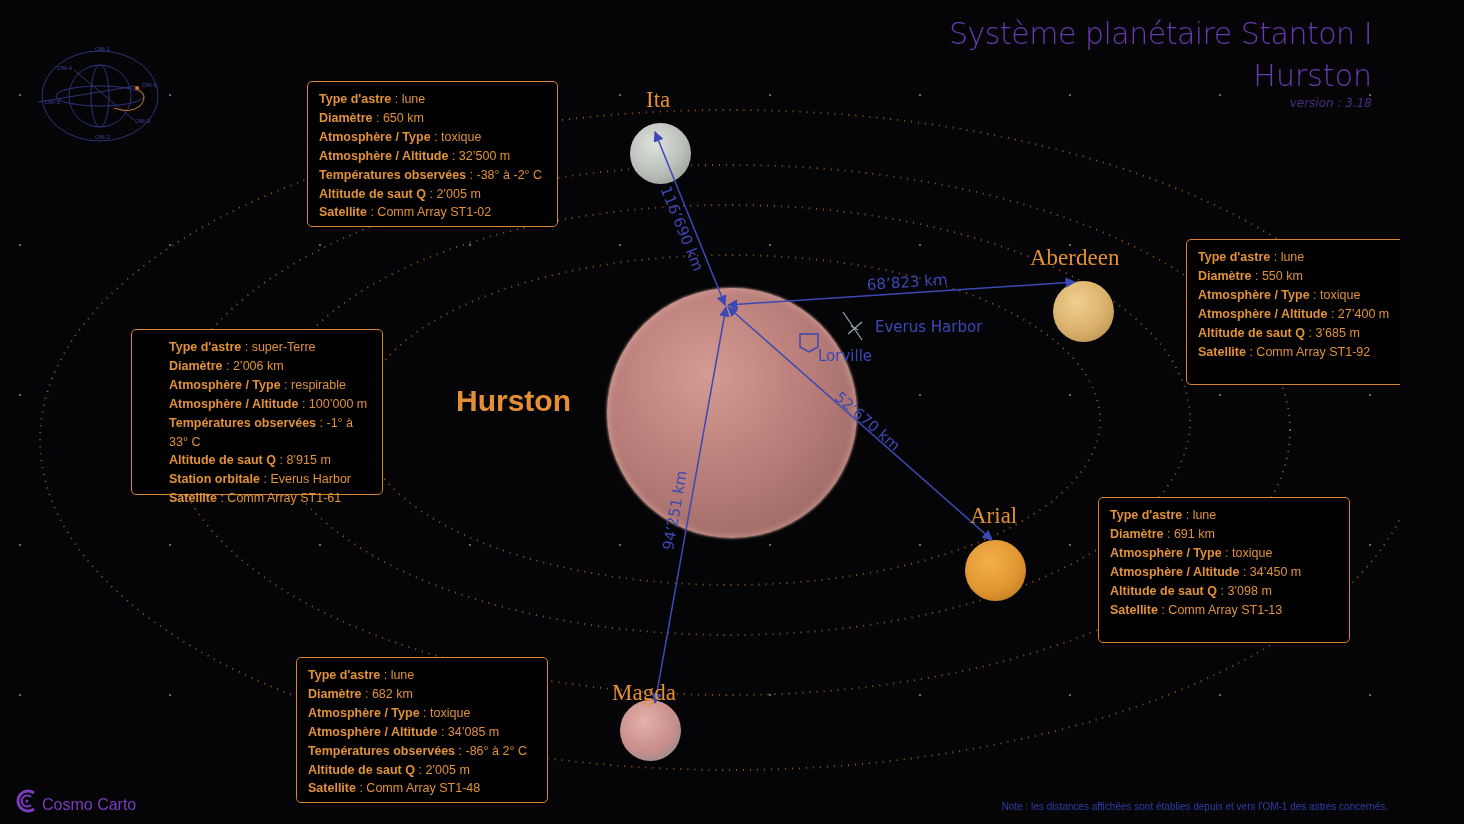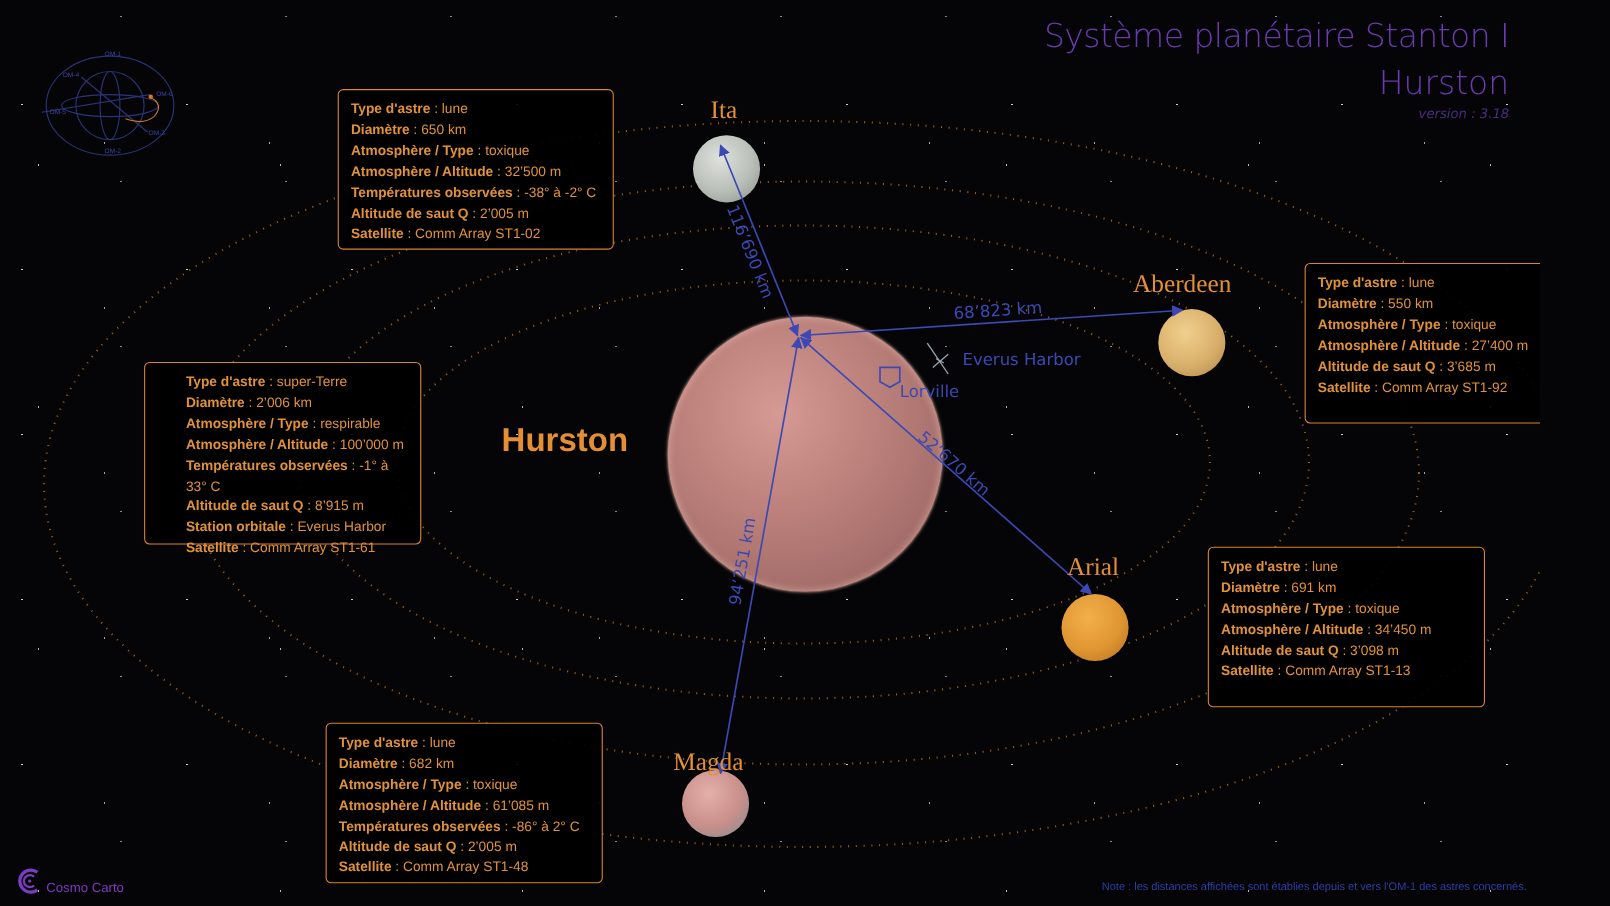--- a/index.html
+++ b/index.html
@@ -39,21 +39,21 @@
 
   .body-name { position:absolute; color:#e58f35; font-family:Liberation Serif, serif; font-weight:300; font-size:23px; }
   .body-name.main { font-size:30px; font-weight:bold; font-family:"Liberation Sans", sans-serif; }
 
   .planet { position:absolute; border-radius:50%; }
   .dist-label { position:absolute; color:#3c49b4; font-family:"DejaVu Sans", sans-serif; font-size:15px; white-space:nowrap; transform-origin:left center; }
   .poi-label { position:absolute; color:#3c49b4; font-family:"DejaVu Sans", sans-serif; font-size:15px; white-space:nowrap; }
 
   .note { position:absolute; right:12px; bottom:12px; font-size:10px; color:#2f3ea8; font-family:"Liberation Sans", sans-serif; }
   .note b { font-weight:normal; }
-  .brand { position:absolute; left:14px; bottom:10px; display:flex; align-items:flex-end; gap:2px; color:#7a3cc0; font-family:"Liberation Sans", sans-serif; font-size:12px; }
+  .brand { position:absolute; left:14px; bottom:10px; display:flex; align-items:flex-end; gap:2px; color:#7a3cc0; font-family:"Liberation Sans", sans-serif; font-size:16px; }
 </style>
 </head>
 <body>
 
 <div id="stage">
 
   <svg class="overlay" width="1464" height="824">
     <g fill="none" stroke="#c9782a" stroke-width="1.8" stroke-dasharray="1 6" opacity="0.75">
       <ellipse cx="730" cy="420" rx="370" ry="165"></ellipse>
       <ellipse cx="730" cy="420" rx="460" ry="215"></ellipse>
@@ -167,21 +167,21 @@
       <div class="row"><b>Diamètre</b><span> : </span><span class="val">691 km</span></div>
       <div class="row"><b>Atmosphère / Type</b><span> : </span><span class="val"> toxique</span></div>
       <div class="row"><b>Atmosphère / Altitude</b><span> : </span><span class="val">34’450 m</span></div>
       <div class="row"><b>Altitude de saut Q</b><span> : </span><span class="val">3’098 m</span></div>
       <div class="row"><b>Satellite</b><span> : </span><span class="val">Comm Array ST1-13</span></div>
     </div>
   <div class="infobox" style="left:296px;top:657px;width:252px;height:146px;">
       <div class="row"><b>Type d'astre</b><span> : </span><span class="val">lune</span></div>
       <div class="row"><b>Diamètre</b><span> : </span><span class="val">682 km</span></div>
       <div class="row"><b>Atmosphère / Type</b><span> : </span><span class="val">toxique</span></div>
-      <div class="row"><b>Atmosphère / Altitude</b><span> : </span><span class="val">61’085 m</span></div>
+      <div class="row"><b>Atmosphère / Altitude</b><span> : </span><span class="val">34’085 m</span></div>
       <div class="row"><b>Températures observées</b><span> : </span><span class="val">-86° à 2° C</span></div>
       <div class="row"><b>Altitude de saut Q</b><span> : </span><span class="val">2’005 m</span></div>
       <div class="row"><b>Satellite</b><span> : </span><span class="val">Comm Array ST1-48</span></div>
     </div>
 
   <div class="brand">
     <svg width="26" height="26" viewBox="0 0 26 26">
       <path d="M20 5 A10 10 0 1 0 20 21" stroke="#7a3cc0" stroke-width="3" fill="none"></path>
       <path d="M17 9 A5.5 5.5 0 1 0 17 17" stroke="#7a3cc0" stroke-width="2" fill="none"></path>
       <circle cx="13" cy="13" r="1.5" fill="#7a3cc0"></circle>

